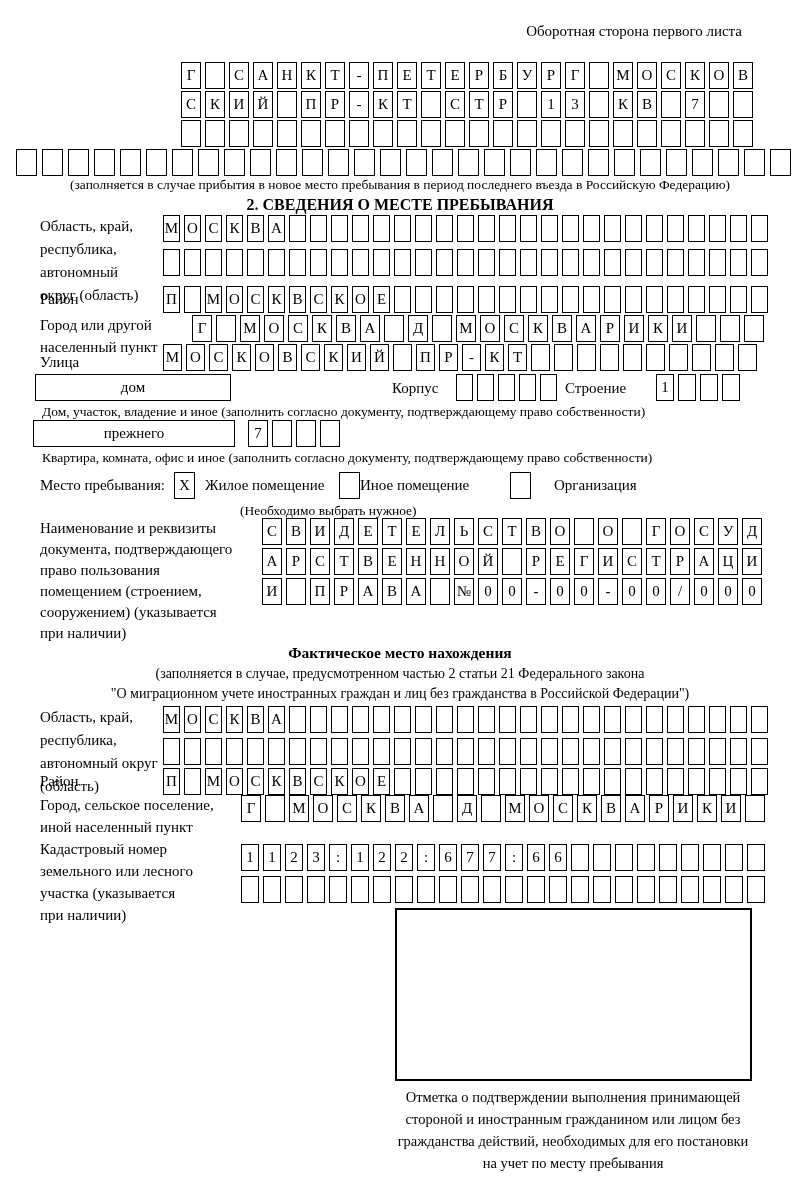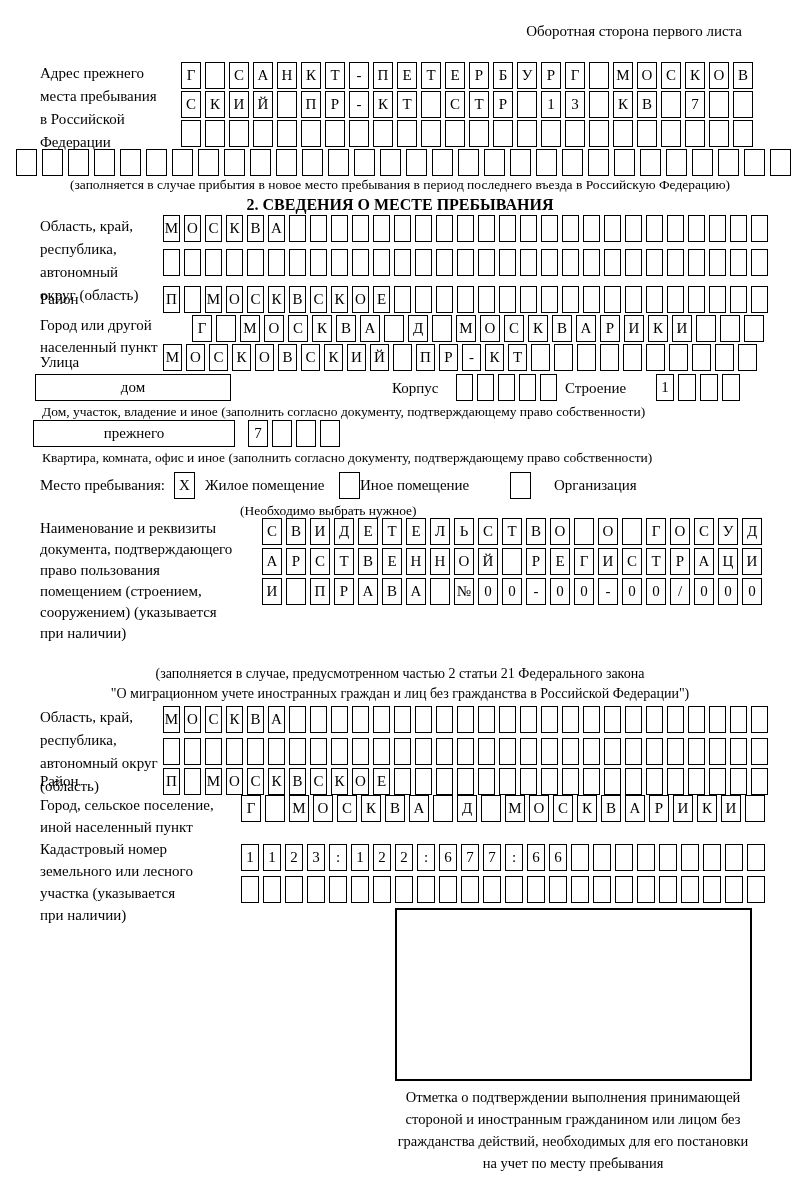--- a/index.html
+++ b/index.html
@@ -25,24 +25,20 @@
        text-align:center;font-size:15px;line-height:24px;}
   .stampbox{position:absolute;box-sizing:border-box;border:2px solid #000;background:#fff;}
 </style>
 </head>
 <body>
 
 <div id="page">
 
   <div class="label" style="top:20px;right:58px;white-space:nowrap;">Оборотная сторона первого листа</div>
 
-  <div class="label" style="top:62px;left:40px;">Адрес прежнего
-места пребывания
-в Российской
-Федерации</div>
   <div class="boxrow bw20g4" style="top:62px;left:173px;"><span class="cbox">Г</span><span class="cbox"></span><span class="cbox">С</span><span class="cbox">А</span><span class="cbox">Н</span><span class="cbox">К</span><span class="cbox">Т</span><span class="cbox">-</span><span class="cbox">П</span><span class="cbox">Е</span><span class="cbox">Т</span><span class="cbox">Е</span><span class="cbox">Р</span><span class="cbox">Б</span><span class="cbox">У</span><span class="cbox">Р</span><span class="cbox">Г</span><span class="cbox"></span><span class="cbox">М</span><span class="cbox">О</span><span class="cbox">С</span><span class="cbox">К</span><span class="cbox">О</span><span class="cbox">В</span></div>
   <div class="boxrow bw20g4" style="top:91px;left:173px;"><span class="cbox">С</span><span class="cbox">К</span><span class="cbox">И</span><span class="cbox">Й</span><span class="cbox"></span><span class="cbox">П</span><span class="cbox">Р</span><span class="cbox">-</span><span class="cbox">К</span><span class="cbox">Т</span><span class="cbox"></span><span class="cbox">С</span><span class="cbox">Т</span><span class="cbox">Р</span><span class="cbox"></span><span class="cbox">1</span><span class="cbox">3</span><span class="cbox"></span><span class="cbox">К</span><span class="cbox">В</span><span class="cbox"></span><span class="cbox">7</span><span class="cbox"></span><span class="cbox"></span></div>
   <div class="boxrow bw20g4" style="top:120px;left:173px;"><span class="cbox"></span><span class="cbox"></span><span class="cbox"></span><span class="cbox"></span><span class="cbox"></span><span class="cbox"></span><span class="cbox"></span><span class="cbox"></span><span class="cbox"></span><span class="cbox"></span><span class="cbox"></span><span class="cbox"></span><span class="cbox"></span><span class="cbox"></span><span class="cbox"></span><span class="cbox"></span><span class="cbox"></span><span class="cbox"></span><span class="cbox"></span><span class="cbox"></span><span class="cbox"></span><span class="cbox"></span><span class="cbox"></span><span class="cbox"></span></div>
   <div class="boxrow bw21g5" style="top:149px;left:8px;"><span class="cbox"></span><span class="cbox"></span><span class="cbox"></span><span class="cbox"></span><span class="cbox"></span><span class="cbox"></span><span class="cbox"></span><span class="cbox"></span><span class="cbox"></span><span class="cbox"></span><span class="cbox"></span><span class="cbox"></span><span class="cbox"></span><span class="cbox"></span><span class="cbox"></span><span class="cbox"></span><span class="cbox"></span><span class="cbox"></span><span class="cbox"></span><span class="cbox"></span><span class="cbox"></span><span class="cbox"></span><span class="cbox"></span><span class="cbox"></span><span class="cbox"></span><span class="cbox"></span><span class="cbox"></span><span class="cbox"></span><span class="cbox"></span><span class="cbox"></span></div>
   <div class="caption center" style="top:177px;left:0;width:800px;">(заполняется в случае прибытия в новое место пребывания в период последнего въезда в Российскую Федерацию)</div>
 
   <div class="title" style="top:196px;left:0;">2. СВЕДЕНИЯ О МЕСТЕ ПРЕБЫВАНИЯ</div>
 
   <div class="label" style="top:215px;left:40px;">Область, край,
 республика,
@@ -84,20 +80,21 @@
   <div class="label lh21" style="top:518px;left:40px;">Наименование и реквизиты
 документа, подтверждающего
 право пользования
 помещением (строением,
 сооружением) (указывается
 при наличии)</div>
   <div class="boxrow bw20g4" style="top:518px;left:254px;"><span class="cbox">С</span><span class="cbox">В</span><span class="cbox">И</span><span class="cbox">Д</span><span class="cbox">Е</span><span class="cbox">Т</span><span class="cbox">Е</span><span class="cbox">Л</span><span class="cbox">Ь</span><span class="cbox">С</span><span class="cbox">Т</span><span class="cbox">В</span><span class="cbox">О</span><span class="cbox"></span><span class="cbox">О</span><span class="cbox"></span><span class="cbox">Г</span><span class="cbox">О</span><span class="cbox">С</span><span class="cbox">У</span><span class="cbox">Д</span></div>
   <div class="boxrow bw20g4" style="top:548px;left:254px;"><span class="cbox">А</span><span class="cbox">Р</span><span class="cbox">С</span><span class="cbox">Т</span><span class="cbox">В</span><span class="cbox">Е</span><span class="cbox">Н</span><span class="cbox">Н</span><span class="cbox">О</span><span class="cbox">Й</span><span class="cbox"></span><span class="cbox">Р</span><span class="cbox">Е</span><span class="cbox">Г</span><span class="cbox">И</span><span class="cbox">С</span><span class="cbox">Т</span><span class="cbox">Р</span><span class="cbox">А</span><span class="cbox">Ц</span><span class="cbox">И</span></div>
   <div class="boxrow bw20g4" style="top:578px;left:254px;"><span class="cbox">И</span><span class="cbox"></span><span class="cbox">П</span><span class="cbox">Р</span><span class="cbox">А</span><span class="cbox">В</span><span class="cbox">А</span><span class="cbox"></span><span class="cbox">№</span><span class="cbox">0</span><span class="cbox">0</span><span class="cbox">-</span><span class="cbox">0</span><span class="cbox">0</span><span class="cbox">-</span><span class="cbox">0</span><span class="cbox">0</span><span class="cbox">/</span><span class="cbox">0</span><span class="cbox">0</span><span class="cbox">0</span></div>
 
+  <div class="title" style="top:644px;left:0;font-size:15.5px;">Фактическое место нахождения</div>
   <div class="caption center" style="top:666px;left:0;width:800px;font-size:14px;">(заполняется в случае, предусмотренном частью 2 статьи 21 Федерального закона</div>
   <div class="caption center" style="top:686px;left:0;width:800px;font-size:14px;">"О миграционном учете иностранных граждан и лиц без гражданства в Российской Федерации")</div>
 
   <div class="label" style="top:706px;left:40px;">Область, край,
 республика,
 автономный округ
 (область)</div>
   <div class="boxrow bw17g4" style="top:706px;left:155px;"><span class="cbox">М</span><span class="cbox">О</span><span class="cbox">С</span><span class="cbox">К</span><span class="cbox">В</span><span class="cbox">А</span><span class="cbox"></span><span class="cbox"></span><span class="cbox"></span><span class="cbox"></span><span class="cbox"></span><span class="cbox"></span><span class="cbox"></span><span class="cbox"></span><span class="cbox"></span><span class="cbox"></span><span class="cbox"></span><span class="cbox"></span><span class="cbox"></span><span class="cbox"></span><span class="cbox"></span><span class="cbox"></span><span class="cbox"></span><span class="cbox"></span><span class="cbox"></span><span class="cbox"></span><span class="cbox"></span><span class="cbox"></span><span class="cbox"></span></div>
   <div class="boxrow bw17g4" style="top:738px;left:155px;"><span class="cbox"></span><span class="cbox"></span><span class="cbox"></span><span class="cbox"></span><span class="cbox"></span><span class="cbox"></span><span class="cbox"></span><span class="cbox"></span><span class="cbox"></span><span class="cbox"></span><span class="cbox"></span><span class="cbox"></span><span class="cbox"></span><span class="cbox"></span><span class="cbox"></span><span class="cbox"></span><span class="cbox"></span><span class="cbox"></span><span class="cbox"></span><span class="cbox"></span><span class="cbox"></span><span class="cbox"></span><span class="cbox"></span><span class="cbox"></span><span class="cbox"></span><span class="cbox"></span><span class="cbox"></span><span class="cbox"></span><span class="cbox"></span></div>
 

